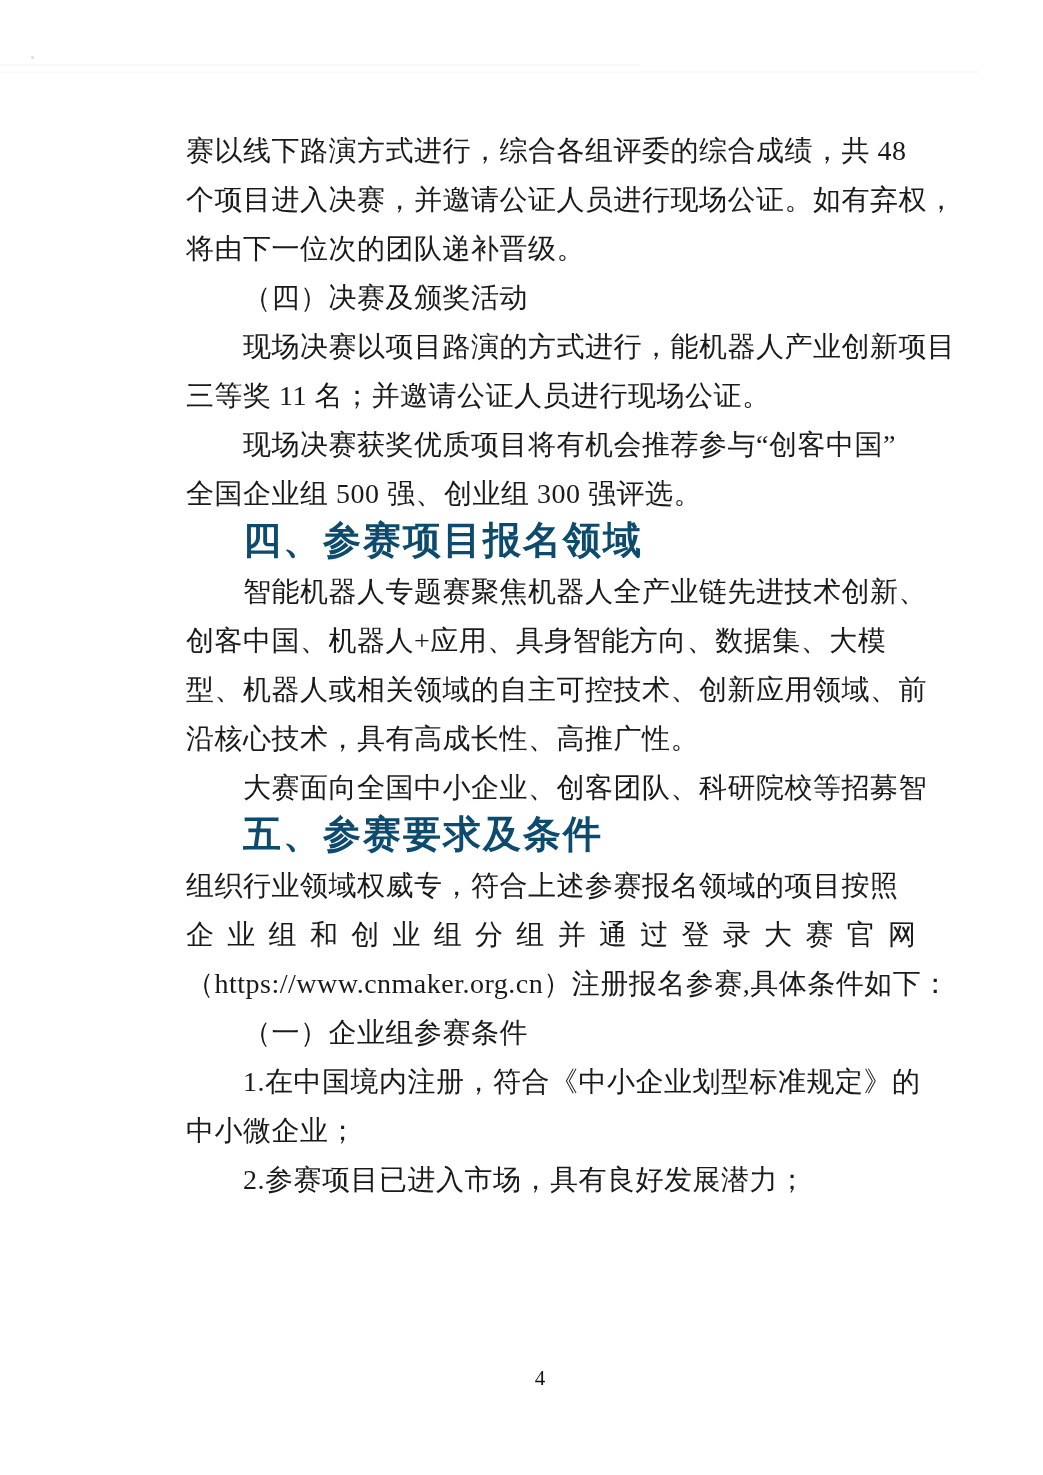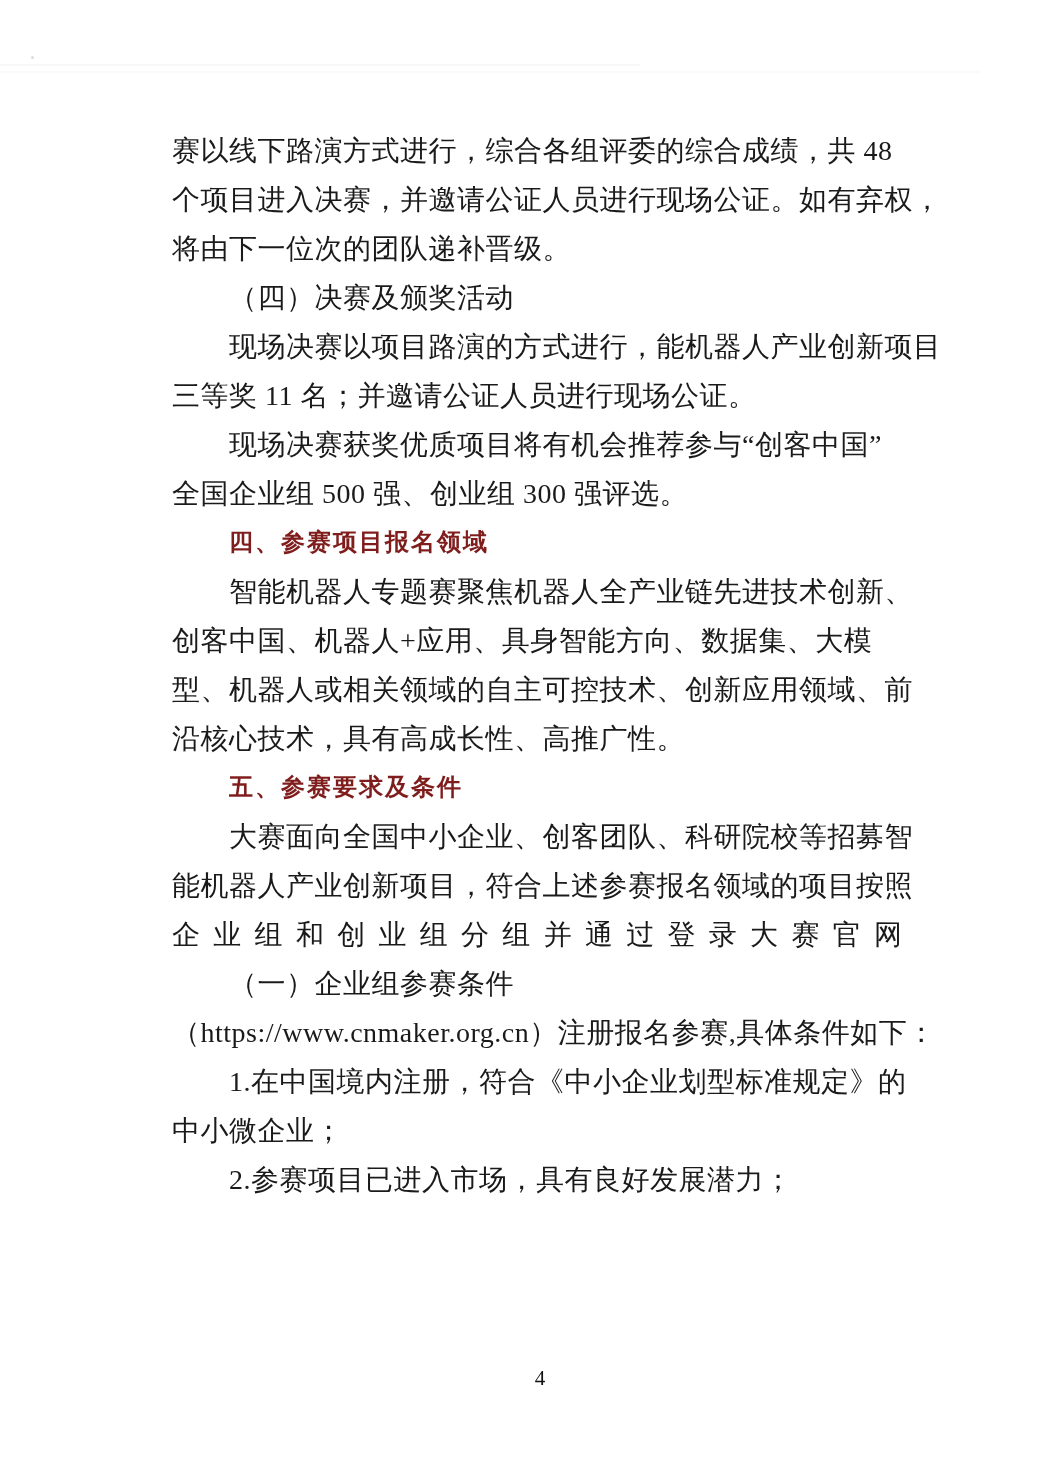--- a/index.html
+++ b/index.html
@@ -12,39 +12,39 @@
     position: relative;
     width: 1043px;
     height: 1475px;
     background: var(--paper, #ffffff);
     overflow: hidden;
     font-family: "Liberation Serif", "DejaVu Serif", serif;
     color: var(--ink, #1a1a1a);
   }
   .textblock {
     position: absolute;
-    left: 172px;
+    left: 186px;
     top: 126px;
     width: 740px;
   }
   .line {
     height: 49px;
     line-height: 49px;
     font-size: 28px;
     white-space: nowrap;
     letter-spacing: 0.5px;
   }
   .indent {
     padding-left: 57px;
   }
   .h {
-    font-family: Liberation Serif, serif;
+    font-family: Liberation Mono, monospace;
     font-weight: 700;
-    font-size: 24px;
-    color: #7f1d1d;
+    font-size: 38px;
+    color: #0c4a6e;
     letter-spacing: 2px;
   }
   .spread {
     white-space: normal;
     text-align: justify;
     text-align-last: justify;
     letter-spacing: 10px;
   }
   .footer {
     position: absolute;
@@ -100,26 +100,26 @@
     <div class="line indent">（四）决赛及颁奖活动</div>
     <div class="line indent">现场决赛以项目路演的方式进行，能机器人产业创新项目</div>
     <div class="line">三等奖 11 名；并邀请公证人员进行现场公证。</div>
     <div class="line indent">现场决赛获奖优质项目将有机会推荐参与“创客中国”</div>
     <div class="line">全国企业组 500 强、创业组 300 强评选。</div>
     <div class="line indent h">四、参赛项目报名领域</div>
     <div class="line indent">智能机器人专题赛聚焦机器人全产业链先进技术创新、</div>
     <div class="line">创客中国、机器人+应用、具身智能方向、数据集、大模</div>
     <div class="line">型、机器人或相关领域的自主可控技术、创新应用领域、前</div>
     <div class="line">沿核心技术，具有高成长性、高推广性。</div>
+    <div class="line indent">大赛面向全国中小企业、创客团队、科研院校等招募智</div>
     <div class="line indent h">五、参赛要求及条件</div>
-    <div class="line indent">大赛面向全国中小企业、创客团队、科研院校等招募智</div>
-    <div class="line">能机器人产业创新项目，符合上述参赛报名领域的项目按照</div>
+    <div class="line">组织行业领域权威专，符合上述参赛报名领域的项目按照</div>
     <div class="line spread">企业组和创业组分组并通过登录大赛官网</div>
+    <div class="line">（https://www.cnmaker.org.cn）注册报名参赛,具体条件如下：</div>
     <div class="line indent">（一）企业组参赛条件</div>
-    <div class="line">（https://www.cnmaker.org.cn）注册报名参赛,具体条件如下：</div>
     <div class="line indent">1.在中国境内注册，符合《中小企业划型标准规定》的</div>
     <div class="line">中小微企业；</div>
     <div class="line indent">2.参赛项目已进入市场，具有良好发展潜力；</div>
   </div>
 
   <div class="footer">4</div>
 
 </div>
 
 </body></html>

